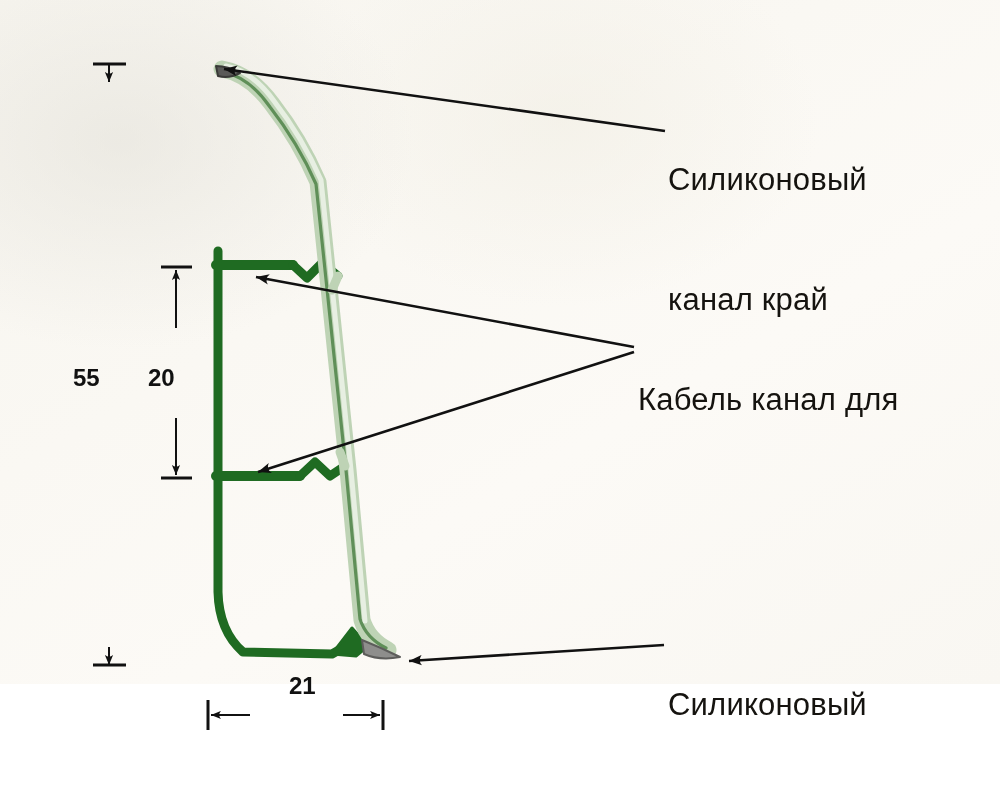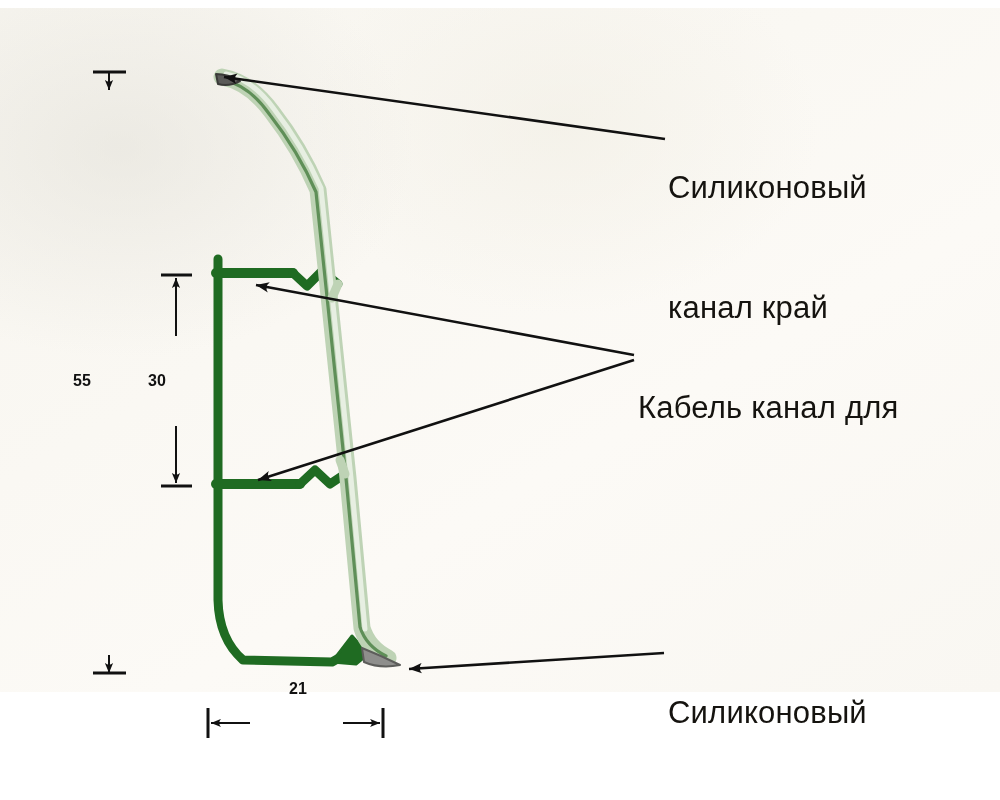--- a/index.html
+++ b/index.html
@@ -9,36 +9,35 @@
     overflow: hidden;
     font-family: "Liberation Sans", sans-serif;
   }
   #page {
     position: relative;
     width: 1000px; height: 684px;
     background:
       radial-gradient(ellipse 420px 300px at 120px 140px, rgba(226,224,216,0.55) 0%, rgba(226,224,216,0.0) 70%),
       radial-gradient(ellipse 360px 260px at 560px 120px, rgba(241,238,228,0.6) 0%, rgba(241,238,228,0.0) 72%),
       linear-gradient(150deg, #f7f5ef 0%, #faf8f3 38%, #fcfaf6 62%, #f9f7f2 100%);
-    margin-top: 8px;
   }
   #diagram { position: absolute; left: 0; top: 0; }
   .lbl {
     position: absolute;
     color: #15130f;
     font-size: 31px;
     line-height: 1.30;
     letter-spacing: 0.2px;
     white-space: pre;
     font-family: "Liberation Sans", sans-serif;
   }
   .dim {
     position: absolute;
     color: #111;
-    font-size: 16px;
+    font-size: 24px;
     font-weight: bold;
     font-family: "Liberation Sans", sans-serif;
     white-space: pre;
   }
   #lbl-top    { left: 668px; top: 79px;  }
   #lbl-cable  { left: 638px; top: 299px; }
   #lbl-bottom { left: 668px; top: 604px; }
   #dim-55 { left: 73px;  top: 364px; }
   #dim-20 { left: 148px; top: 364px; }
   #dim-21 { left: 289px; top: 672px; }
@@ -149,16 +148,16 @@
   <div class="lbl" id="lbl-cable">
     <div>Кабель канал для</div>
   </div>
 
   <div class="lbl" id="lbl-bottom">
     <div>Силиконовый</div>
     
   </div>
 
   <div class="dim" id="dim-55">55</div>
-  <div class="dim" id="dim-20">30</div>
+  <div class="dim" id="dim-20">20</div>
   <div class="dim" id="dim-21">21</div>
 
 </div>
 
 </body></html>

